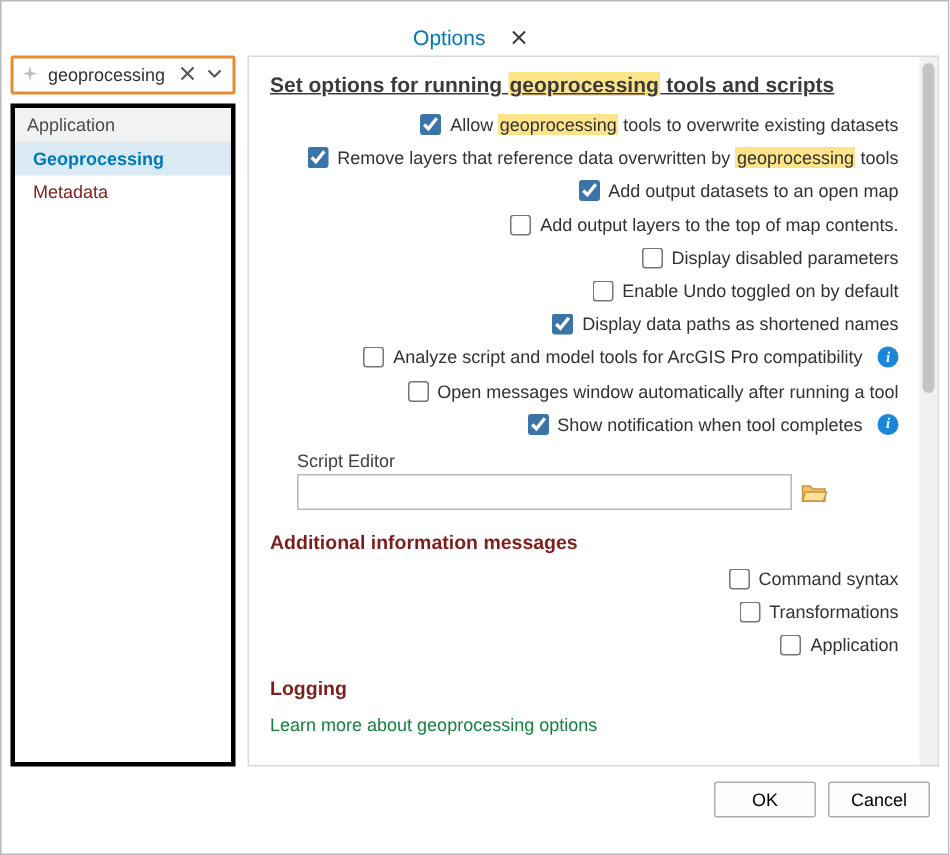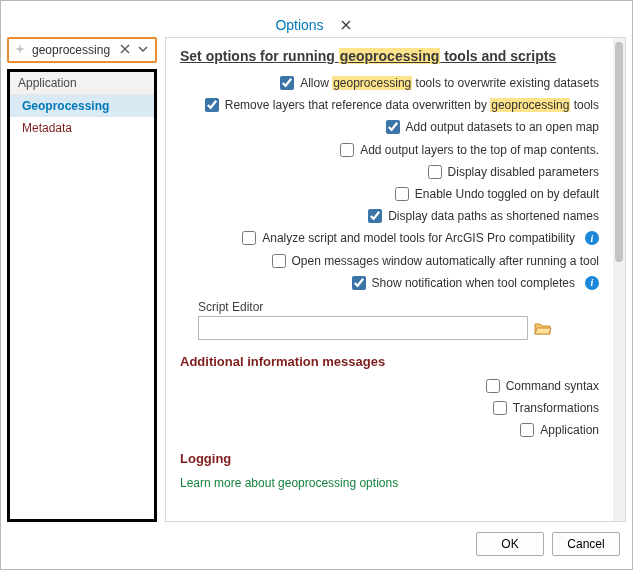--- a/index.html
+++ b/index.html
@@ -182,21 +182,21 @@
   }
   .link {
     color: #15803d;
     padding: 4px 0 4px 0;
     cursor: pointer;
   }
   .footer {
     display: flex;
     justify-content: flex-end;
     gap: 8px;
-    padding: 10px 12px 13px 0;
+    padding: 10px 12px 24px 0;
   }
   .btn {
     min-width: 68px;
     padding: 4px 12px;
     border: 1px solid #adadad;
     background: #fdfdfd;
     border-radius: 2px;
     font: inherit;
     cursor: pointer;
   }

